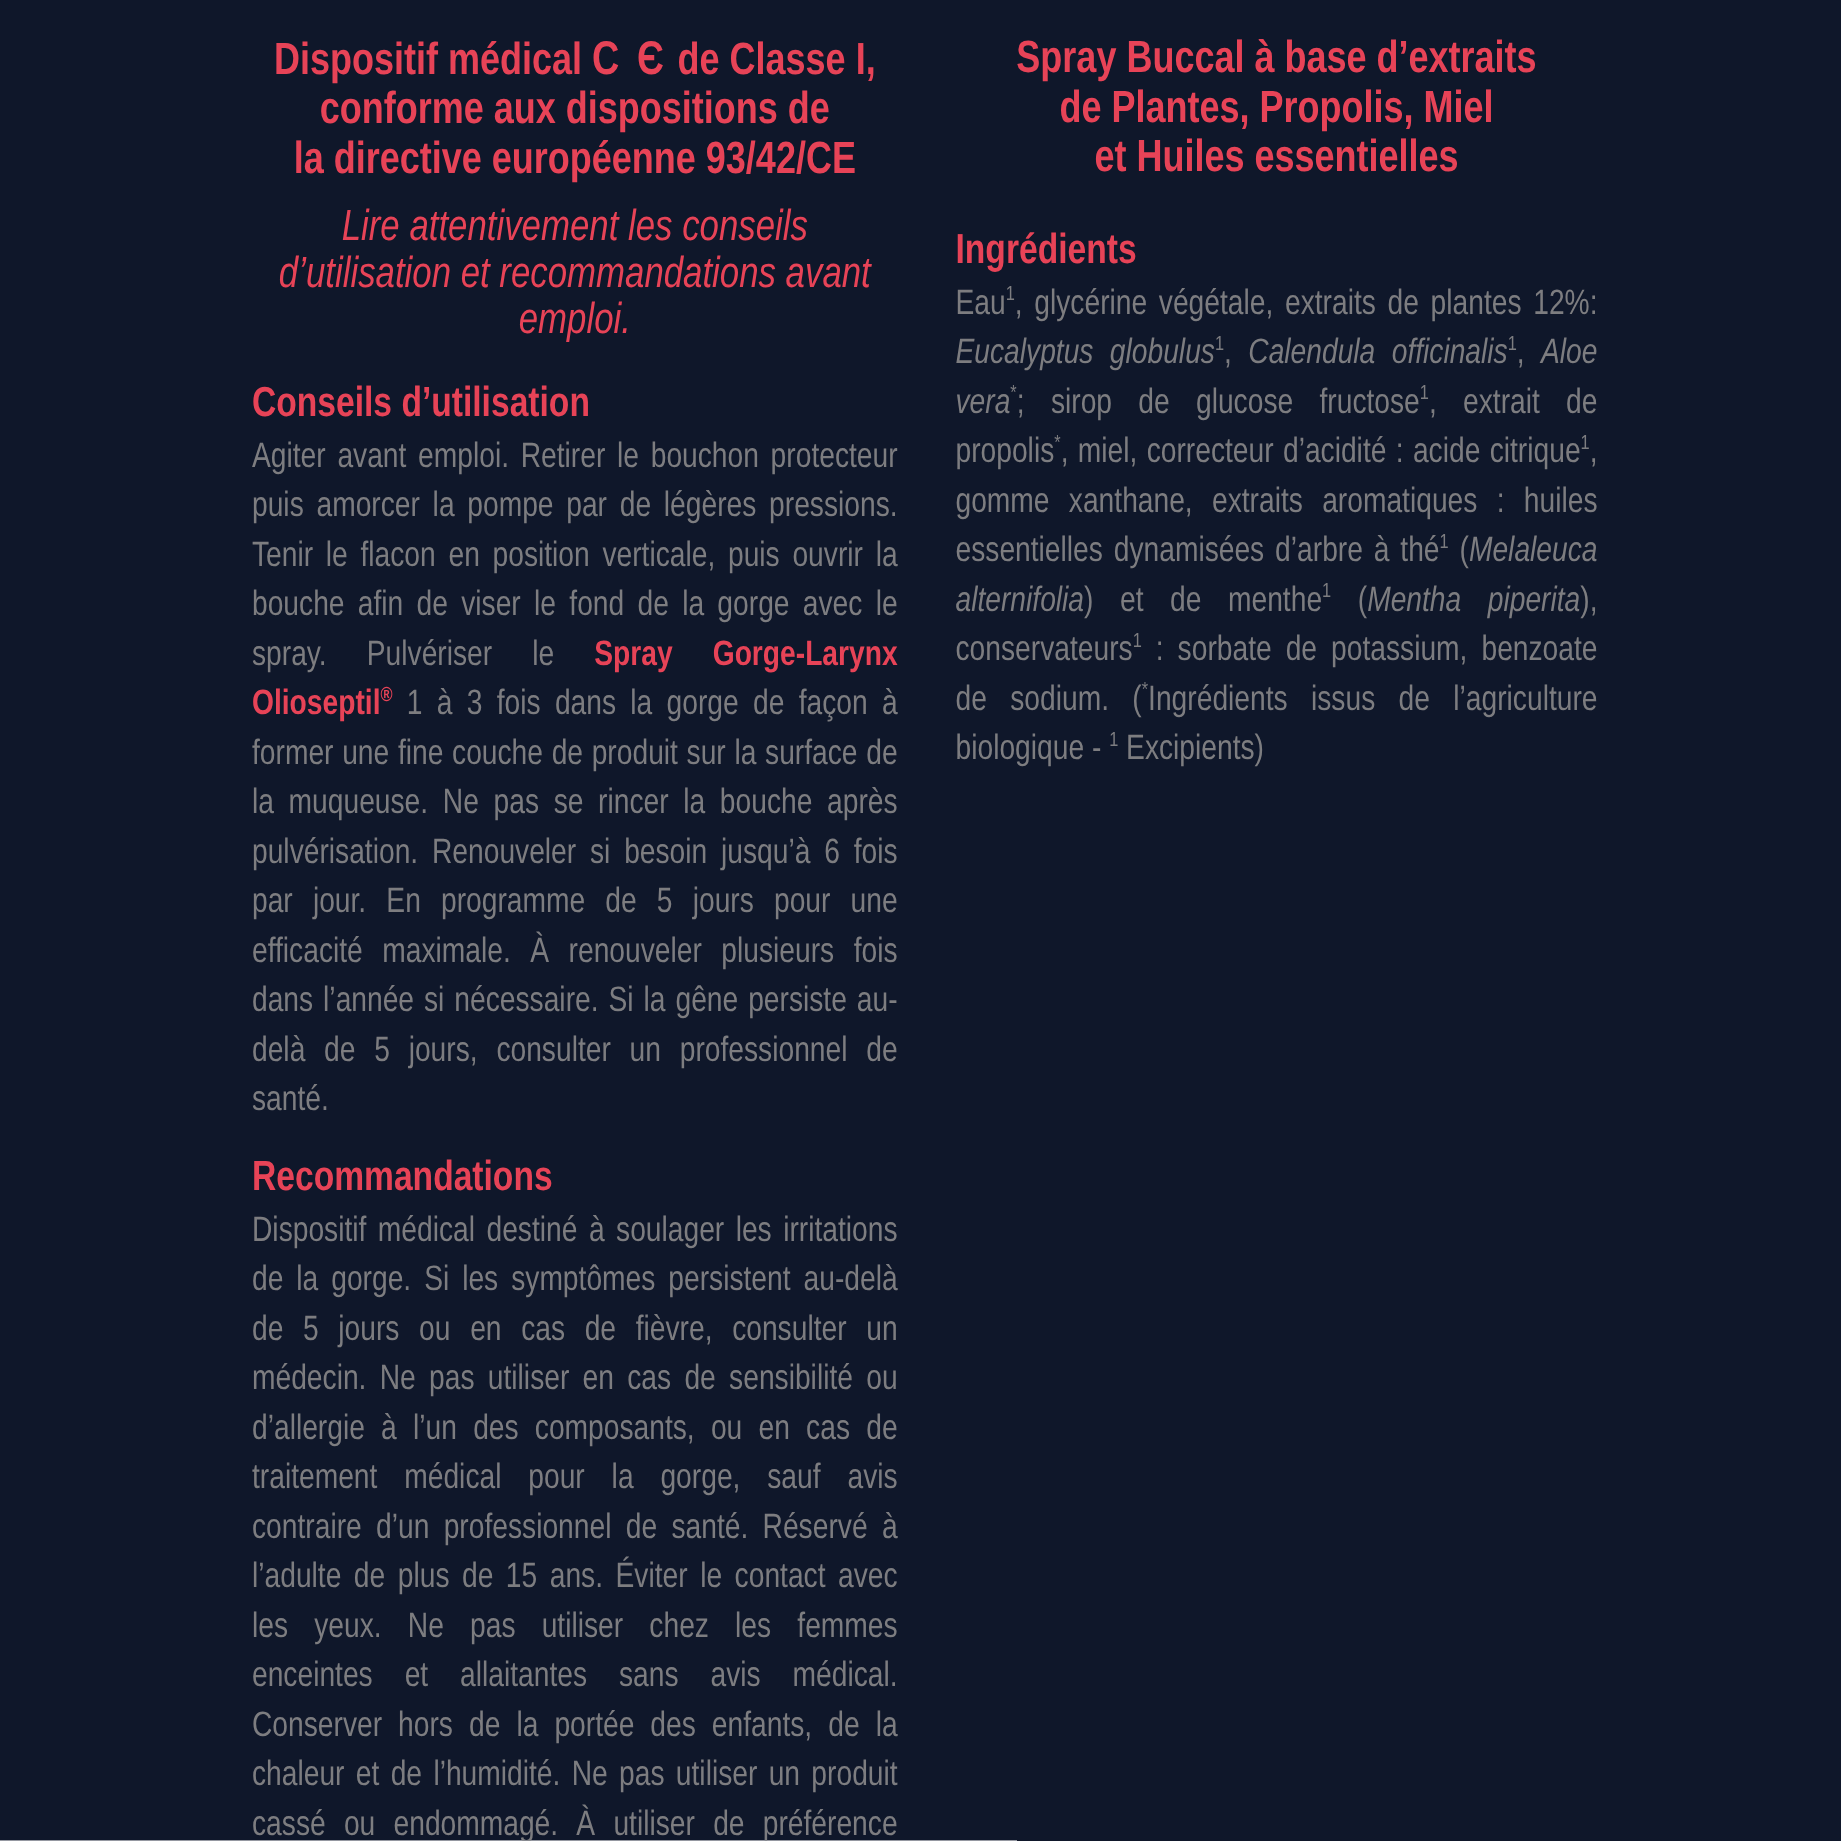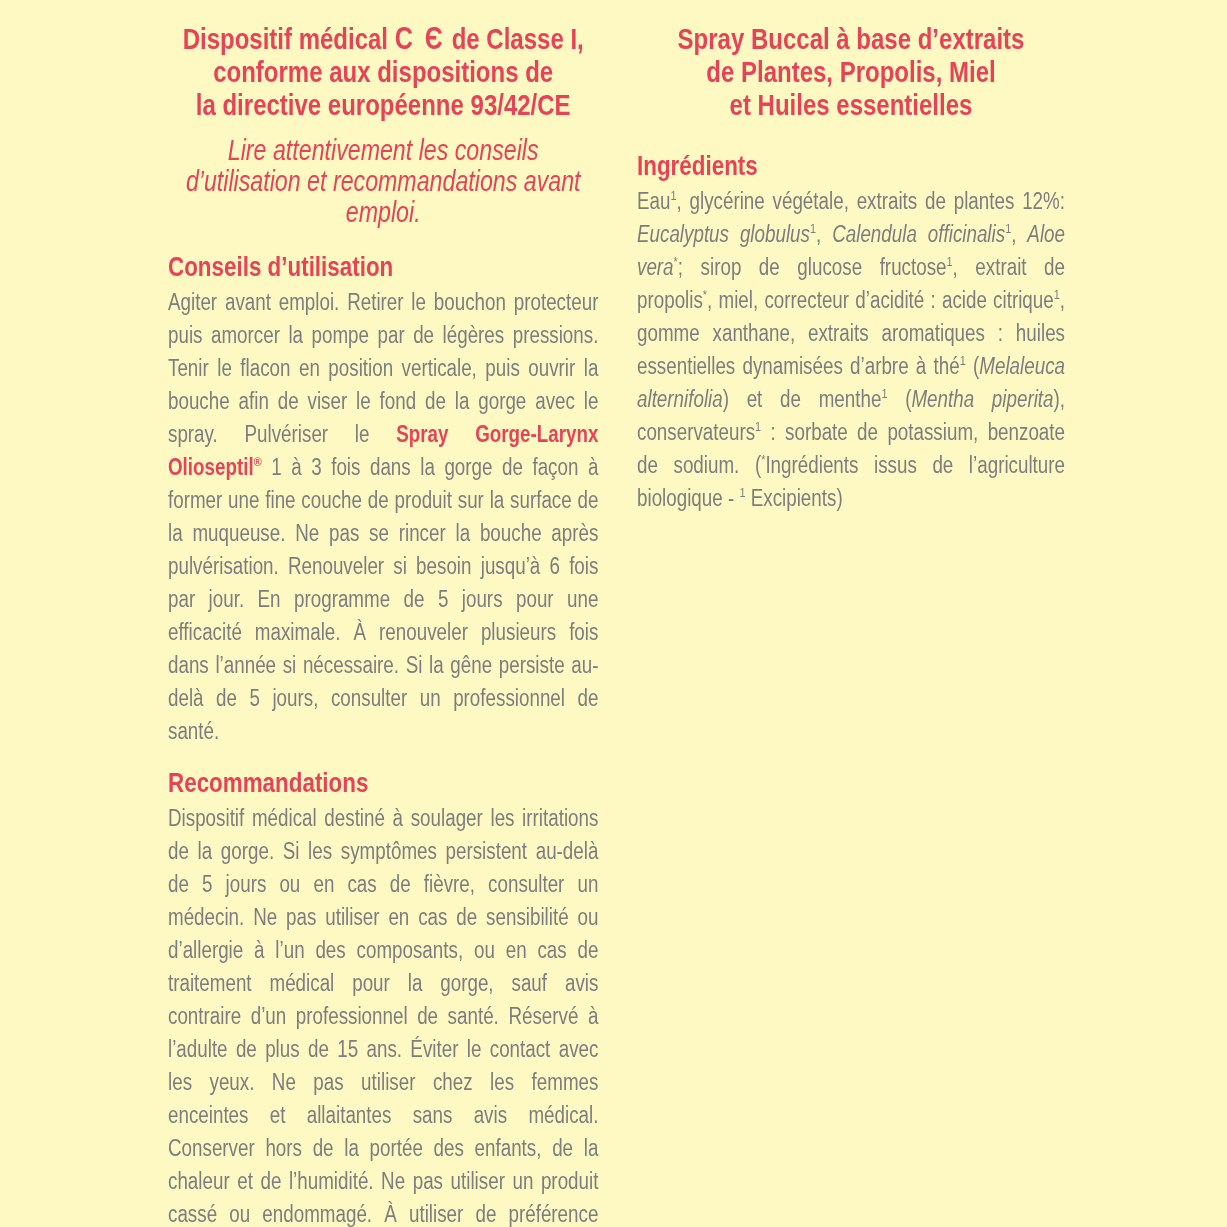--- a/index.html
+++ b/index.html
@@ -8,21 +8,21 @@
     background: #ffffff;
     width: 1227px;
     height: 1227px;
     overflow: hidden;
     font-family: "Liberation Sans", sans-serif;
   }
   .page {
     position: relative;
     width: 1227px;
     height: 1227px;
-    background: #fef9c3;
+    background: #0f172a;
   }
   
   .col {
     position: absolute;
     top: 0;
     transform: scaleX(0.8);
     transform-origin: top left;
   }
   .col-left  { left: 168px; width: 538px; }
   .col-right { left: 637px; width: 535px; }

